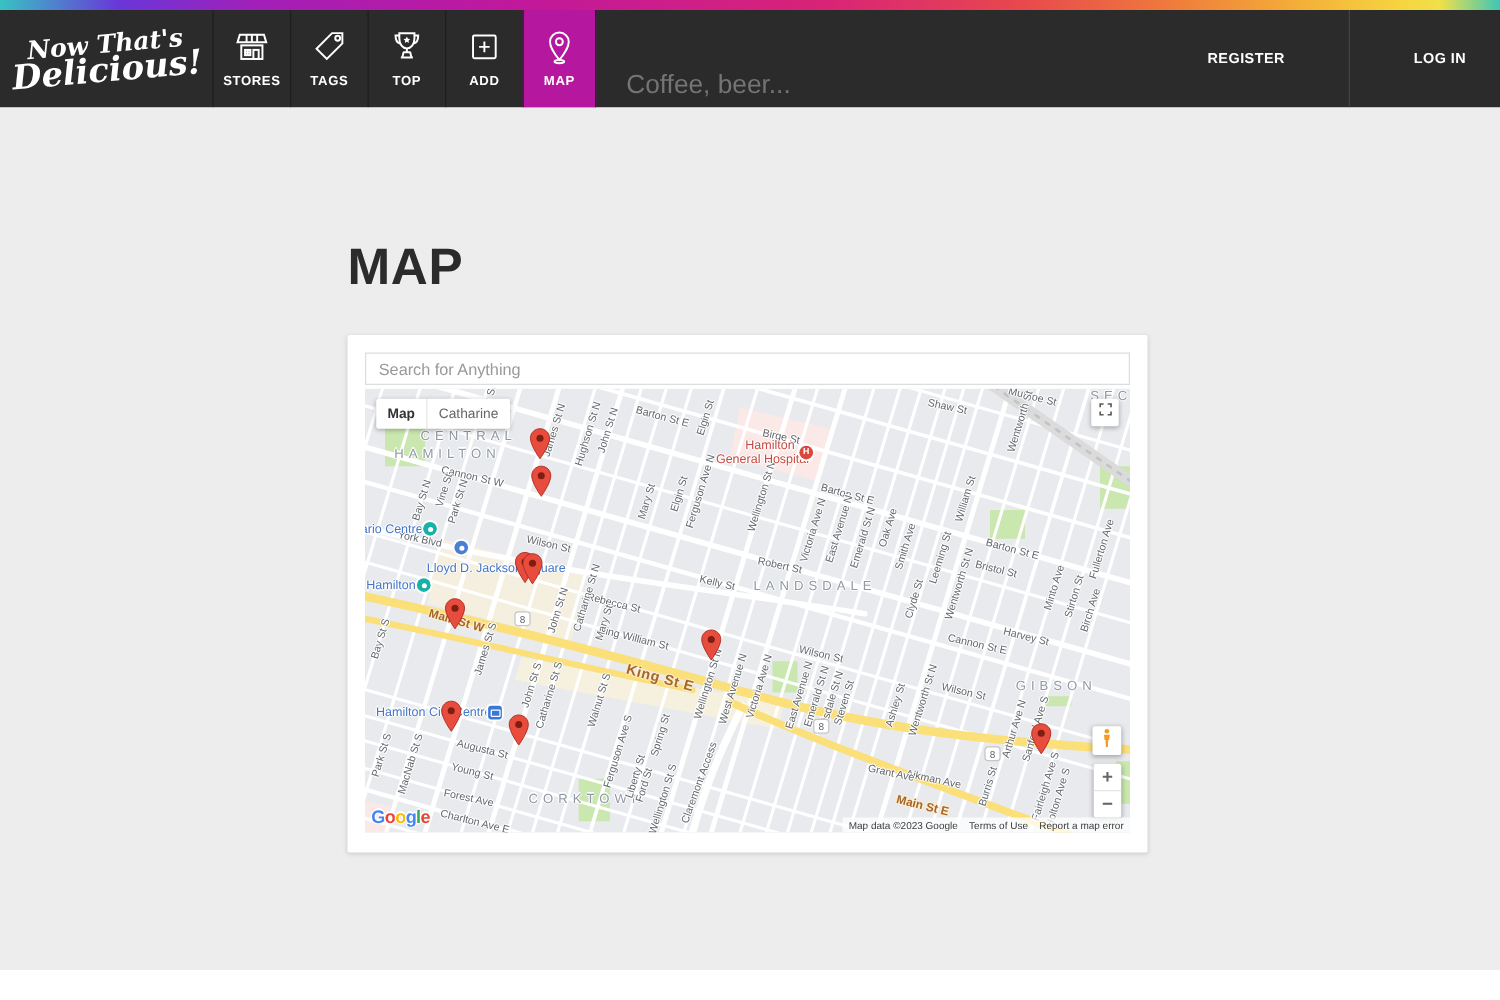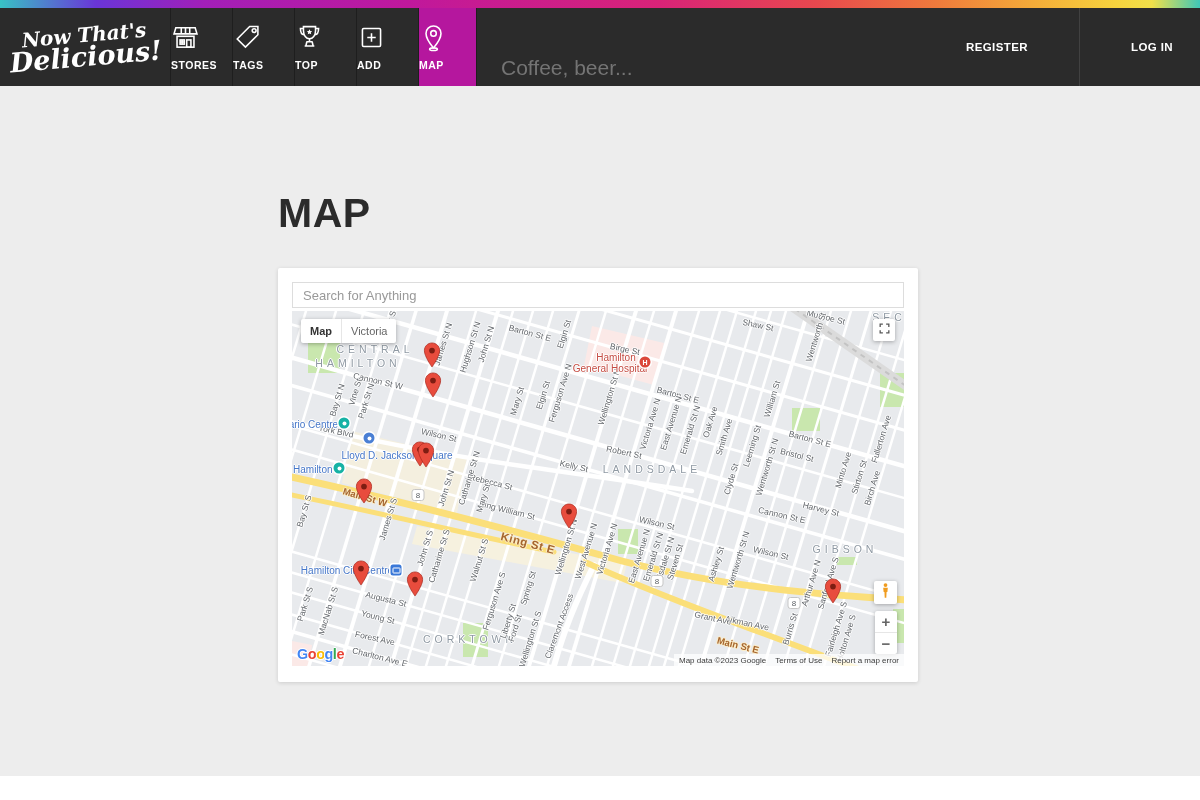--- a/index.html
+++ b/index.html
@@ -13,21 +13,21 @@
 
   
   .header { position:absolute; top:8px; left:0; width:1200px; height:78px;
     background:#2b2b2b; display:flex; align-items:stretch; }
   .logo { width:170px; display:flex; flex-direction:column; justify-content:center; align-items:center;
     color:#fff; font-family:"DejaVu Serif", serif; font-style:italic; font-weight:bold;
     transform:rotate(-5deg); cursor:pointer; }
   .logo .l1 { font-size:20px; line-height:1; }
   .logo .l2 { font-size:27px; line-height:1; margin-top:-2px; }
   .nav { display:flex; align-items:stretch; }
-  .nav-item { width:62px; display:flex; flex-direction:column; align-items:flex-start; justify-content:center;
+  .nav-item { width:62px; display:flex; flex-direction:column; align-items:center; justify-content:center;
     gap:7px; border-left:1px solid #1e1e1e; cursor:pointer; }
   .nav-item:last-child { border-right:1px solid #1e1e1e; }
   .nav-item .nlabel { color:#fff; font-size:10.5px; font-weight:bold; letter-spacing:.5px; }
   .nav-item svg { display:block; }
   .nav-item.active { background:#b5179e; width:59px; }
   .hsearch { flex:1; display:flex; align-items:center;margin-top:42px; }
   .hsearch input { width:100%; background:transparent; border:none; outline:none;
     font-size:21px; color:#ddd; padding:0 6px 0 24px; font-family:"Liberation Sans",sans-serif; }
   .hsearch input::placeholder { color:#747474; }
   .hlinks { display:flex; align-items:stretch;gap:24px; }
@@ -398,21 +398,21 @@
               </svg></div>
             <div class="pin" style="left: 541px; top: 293px;"><svg viewBox="0 0 24 36" width="17" height="26">
                 <path d="M12 1C6 1 1.2 5.8 1.2 11.8 1.2 20 12 35 12 35s10.8-15 10.8-23.2C22.8 5.8 18 1 12 1z" fill="#e84c3d" stroke="#a8281d" stroke-width="1"></path>
                 <circle cx="12" cy="11.8" r="4" fill="#7e1d12"></circle>
               </svg></div>
           </div>
 
         <div class="mt-ctl">
           <div class="mt-seg sel">Map</div>
           <div class="mt-div"></div>
-          <div class="mt-seg">Victoria</div>
+          <div class="mt-seg">Catharine</div>
         </div>
 
         <div class="fs-btn">
           <span>
             <svg width="13" height="13" viewBox="0 0 24 24" fill="none" stroke="#585858" stroke-width="2.4">
               <path d="M4 9V4h5M15 4h5v5M20 15v5h-5M9 20H4v-5"></path>
             </svg>
           </span>
         </div>
 

